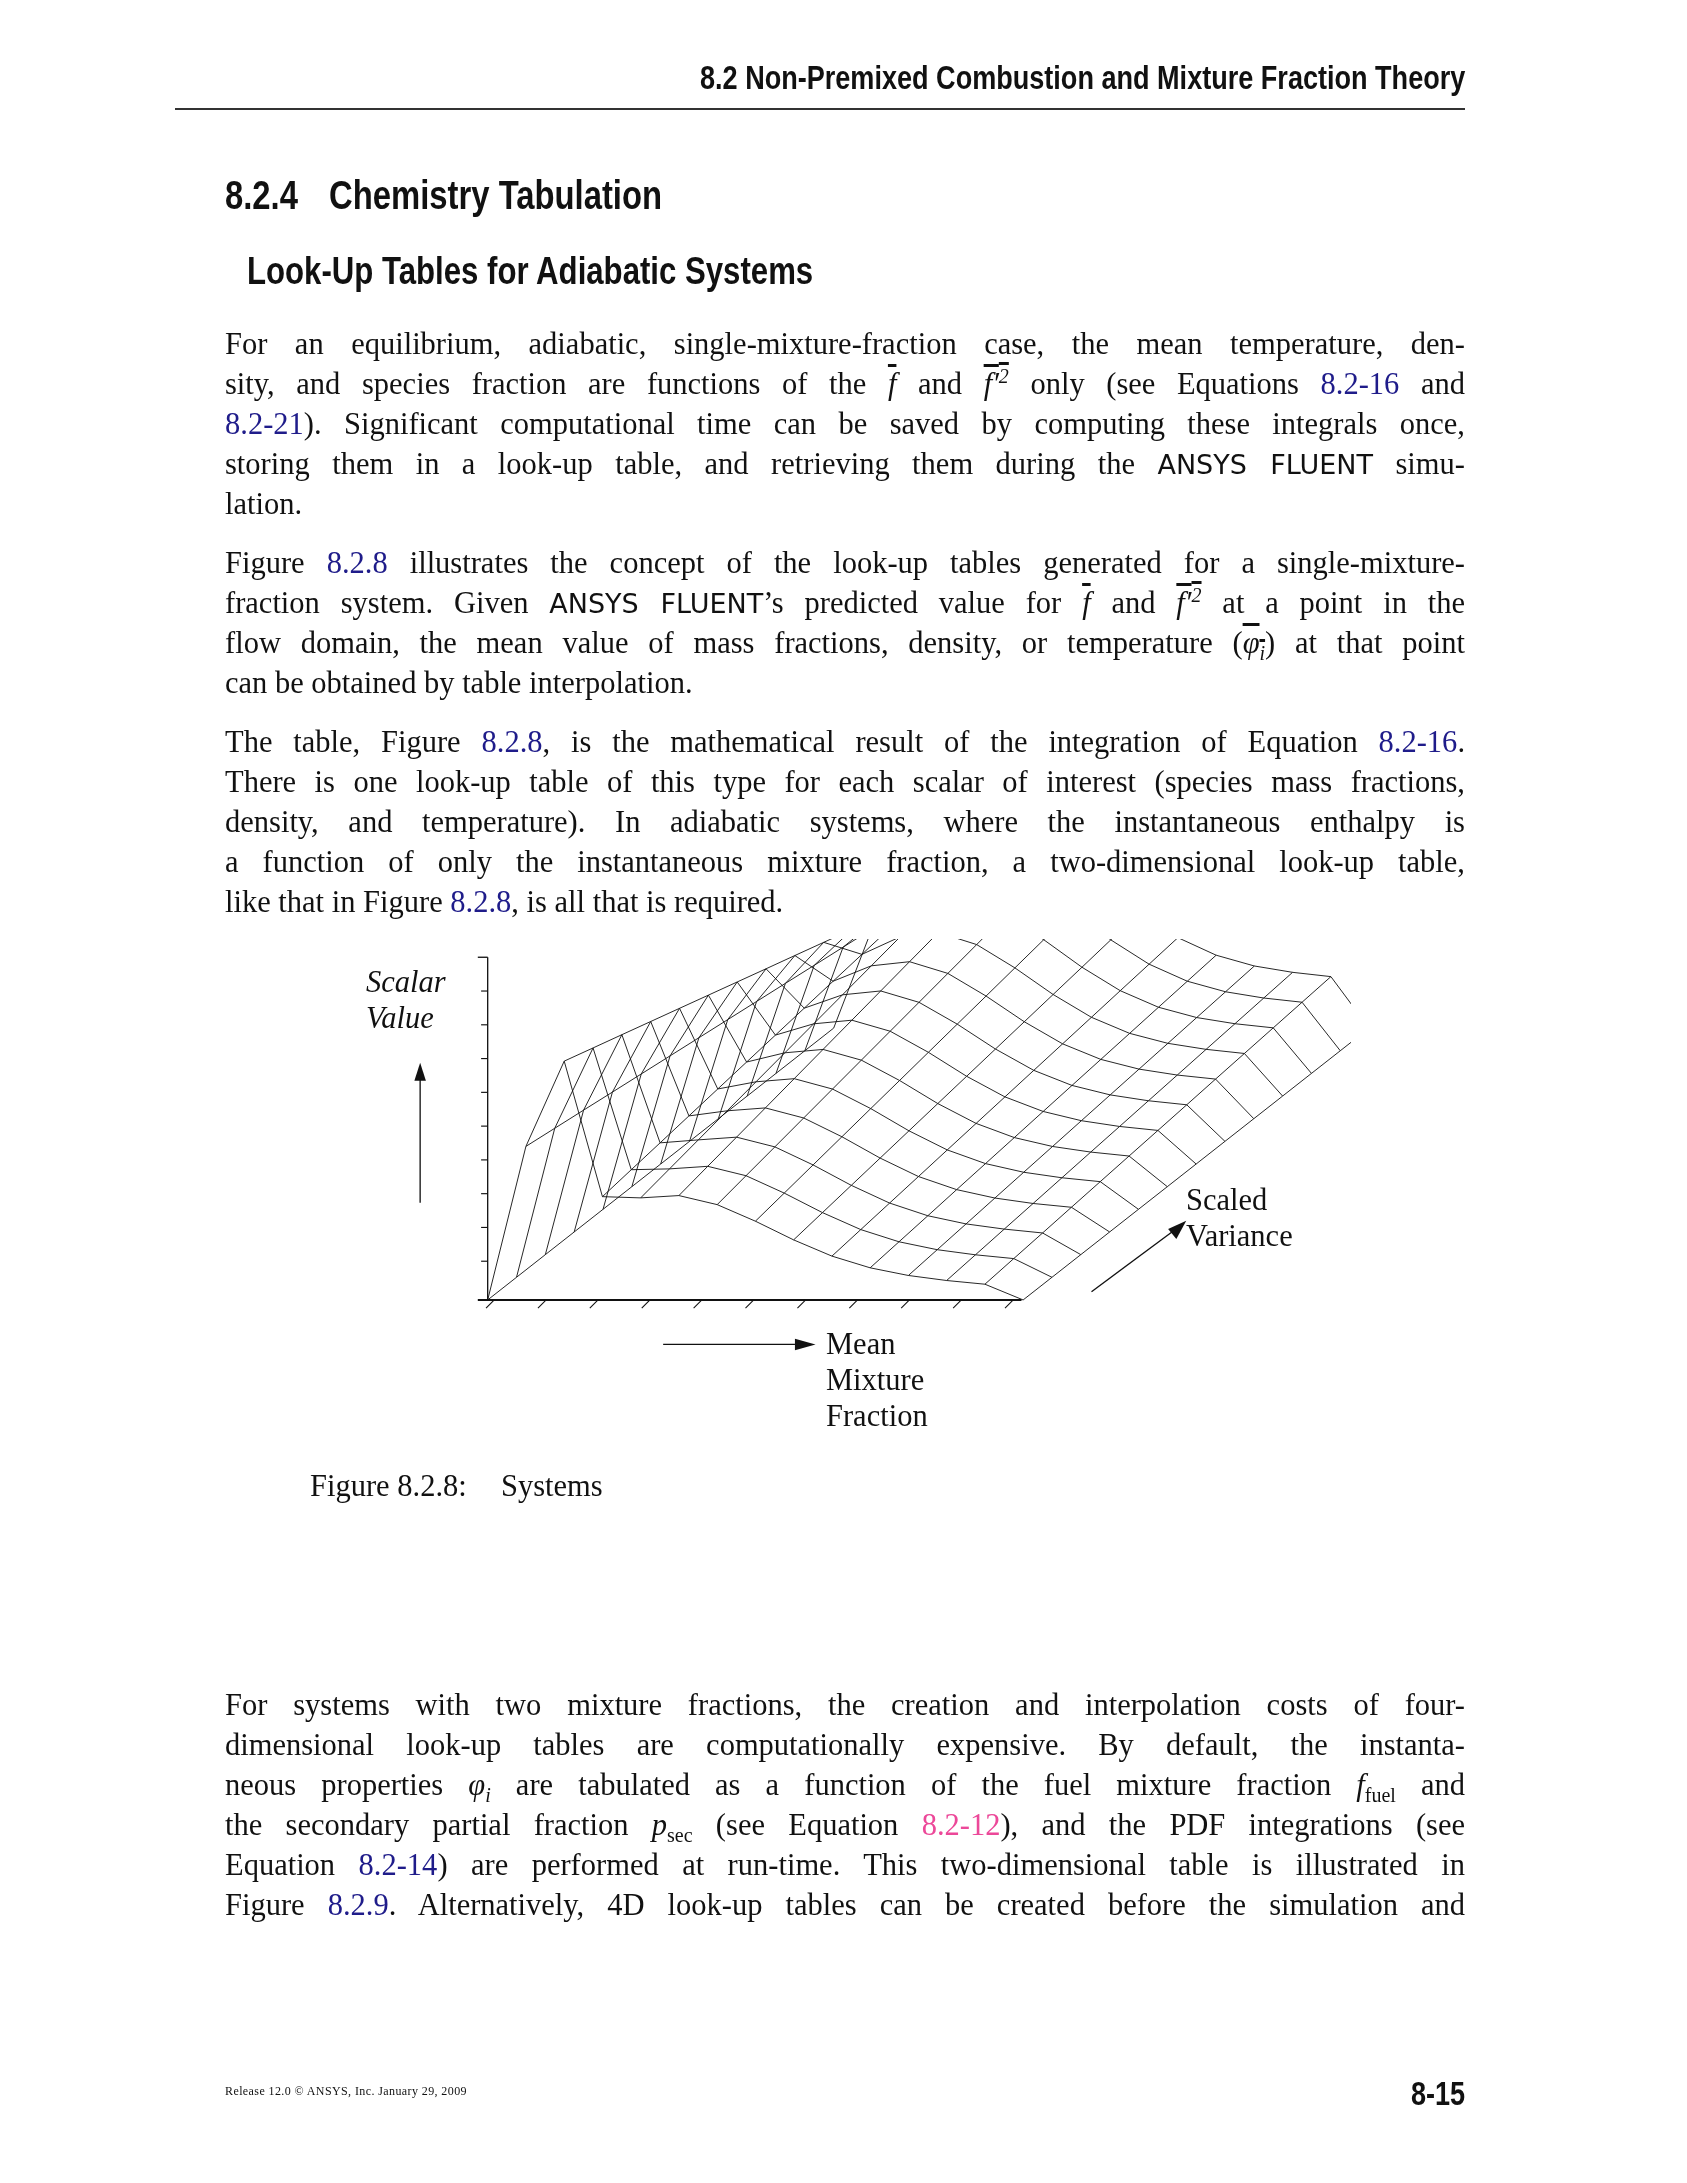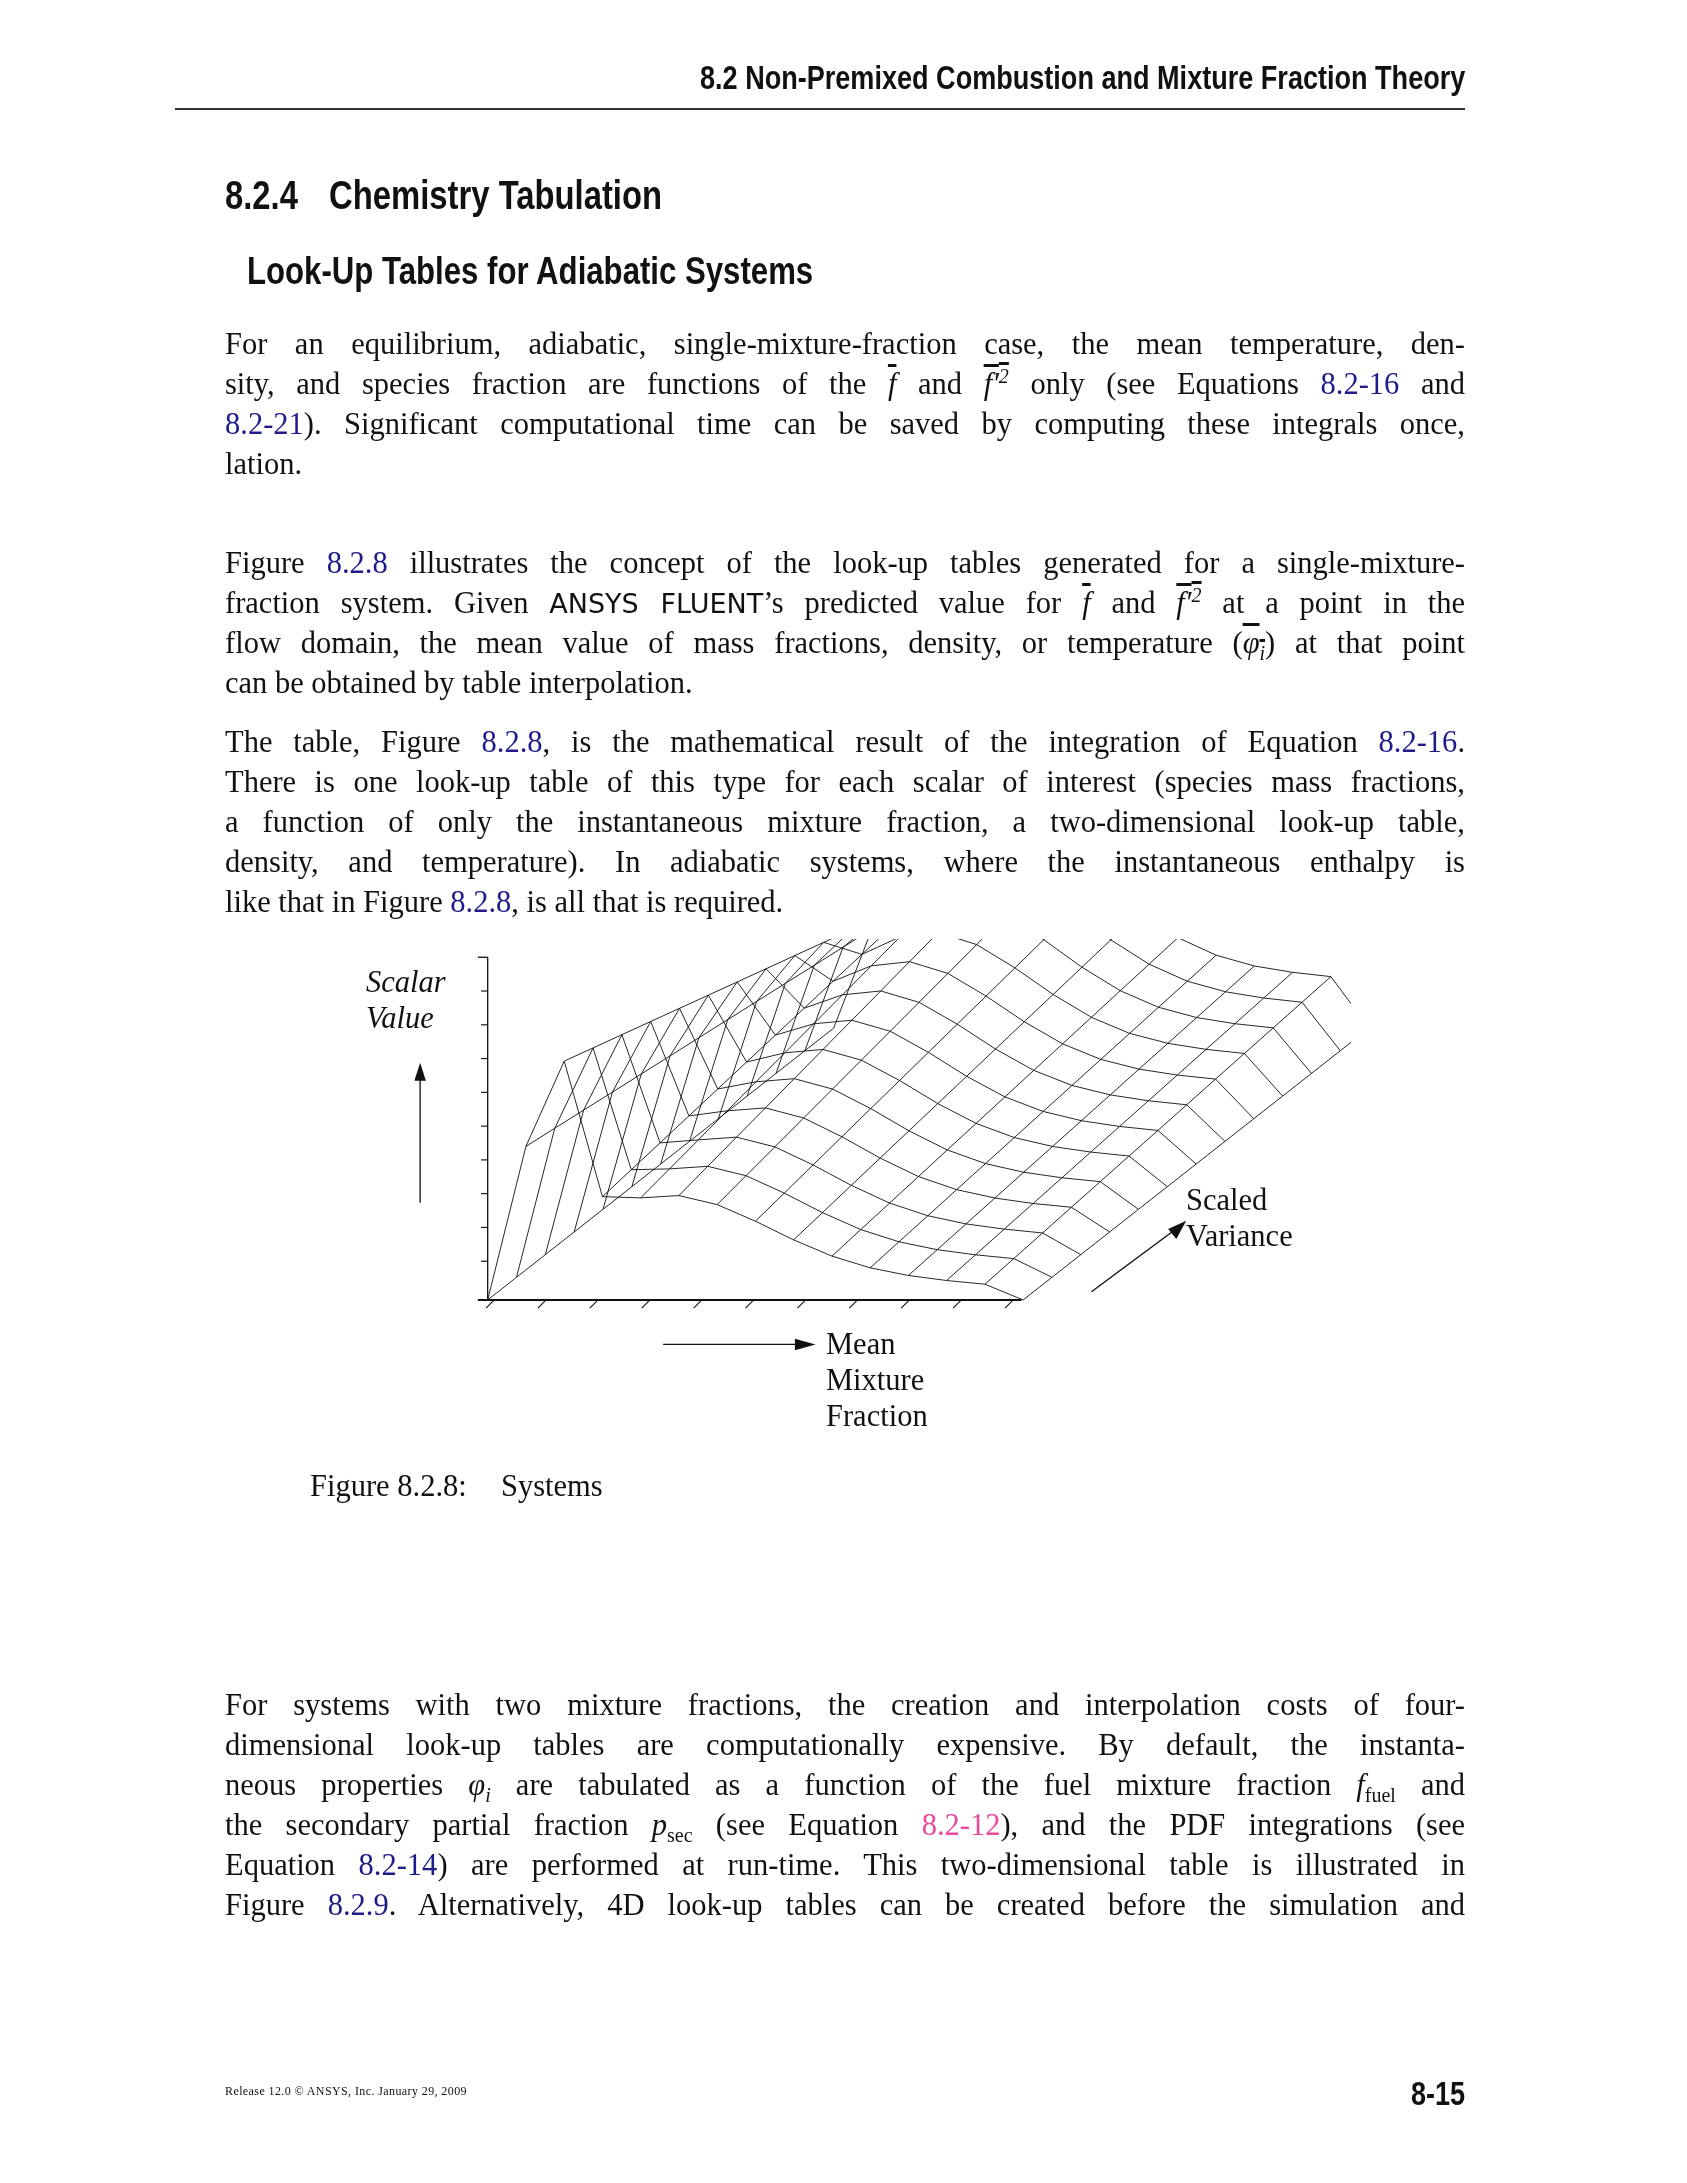--- a/index.html
+++ b/index.html
@@ -39,35 +39,36 @@
 
 <div class="h-section">
   <span class="num">8.2.4</span><span>Chemistry Tabulation</span>
 </div>
 <div class="h-sub">Look-Up Tables for Adiabatic Systems</div>
 
 <div class="para" style="top:324px;">
   <span class="line">For an equilibrium, adiabatic, single-mixture-fraction case, the mean temperature, den-</span>
   <span class="line"><span>sity, and species fraction are functions of the </span><span class="ov">f</span><span> and </span><span class="ov"><span>f′</span><sup>2</sup></span><span> only (see Equations </span><a class="link" style="color: rgb(31, 28, 138);">8.2-16</a><span> and</span></span>
   <span class="line"><a class="link" style="color: rgb(31, 28, 138);">8.2-21</a><span>). Significant computational time can be saved by computing these integrals once,</span></span>
+  <span class="line"><span>storing them in a look-up table, and retrieving them during the </span><span class="brand">ANSYS FLUENT</span><span> simu-</span></span>
   <span class="line last">lation.</span>
 </div>
 
 <div class="para" style="top:543px;">
   <span class="line"><span>Figure </span><a class="link" style="color: rgb(31, 28, 138);">8.2.8</a><span> illustrates the concept of the look-up tables generated for a single-mixture-</span></span>
   <span class="line"><span>fraction system. Given </span><span class="brand">ANSYS FLUENT</span><span>’s predicted value for </span><span class="ov">f</span><span> and </span><span class="ov"><span>f′</span><sup>2</sup></span><span> at a point in the</span></span>
   <span class="line"><span>flow domain, the mean value of mass fractions, density, or temperature (</span><span class="ov"><span>φ</span><sub>i</sub></span><span>) at that point</span></span>
   <span class="line last">can be obtained by table interpolation.</span>
 </div>
 
 <div class="para" style="top:722px;">
   <span class="line"><span>The table, Figure </span><a class="link" style="color: rgb(31, 28, 138);">8.2.8</a><span>, is the mathematical result of the integration of Equation </span><a class="link" style="color: rgb(31, 28, 138);">8.2-16</a><span>.</span></span>
   <span class="line">There is one look-up table of this type for each scalar of interest (species mass fractions,</span>
+  <span class="line">density, and temperature).  In adiabatic systems, where the instantaneous enthalpy is</span>
   <span class="line">a function of only the instantaneous mixture fraction, a two-dimensional look-up table,</span>
-  <span class="line">density, and temperature).  In adiabatic systems, where the instantaneous enthalpy is</span>
   <span class="line last"><span>like that in Figure </span><a class="link" style="color: rgb(31, 28, 138);">8.2.8</a><span>, is all that is required.</span></span>
 </div>
 
 <div class="figure">
   <svg width="1005" height="511" viewBox="0 0 1220 620">
     <g stroke="#111" fill="none" stroke-width="1.6">
 
       <line x1="172" y1="22" x2="172" y2="438"></line>
       <line x1="160" y1="22" x2="172" y2="22"></line>
       <g stroke-width="1.4">

